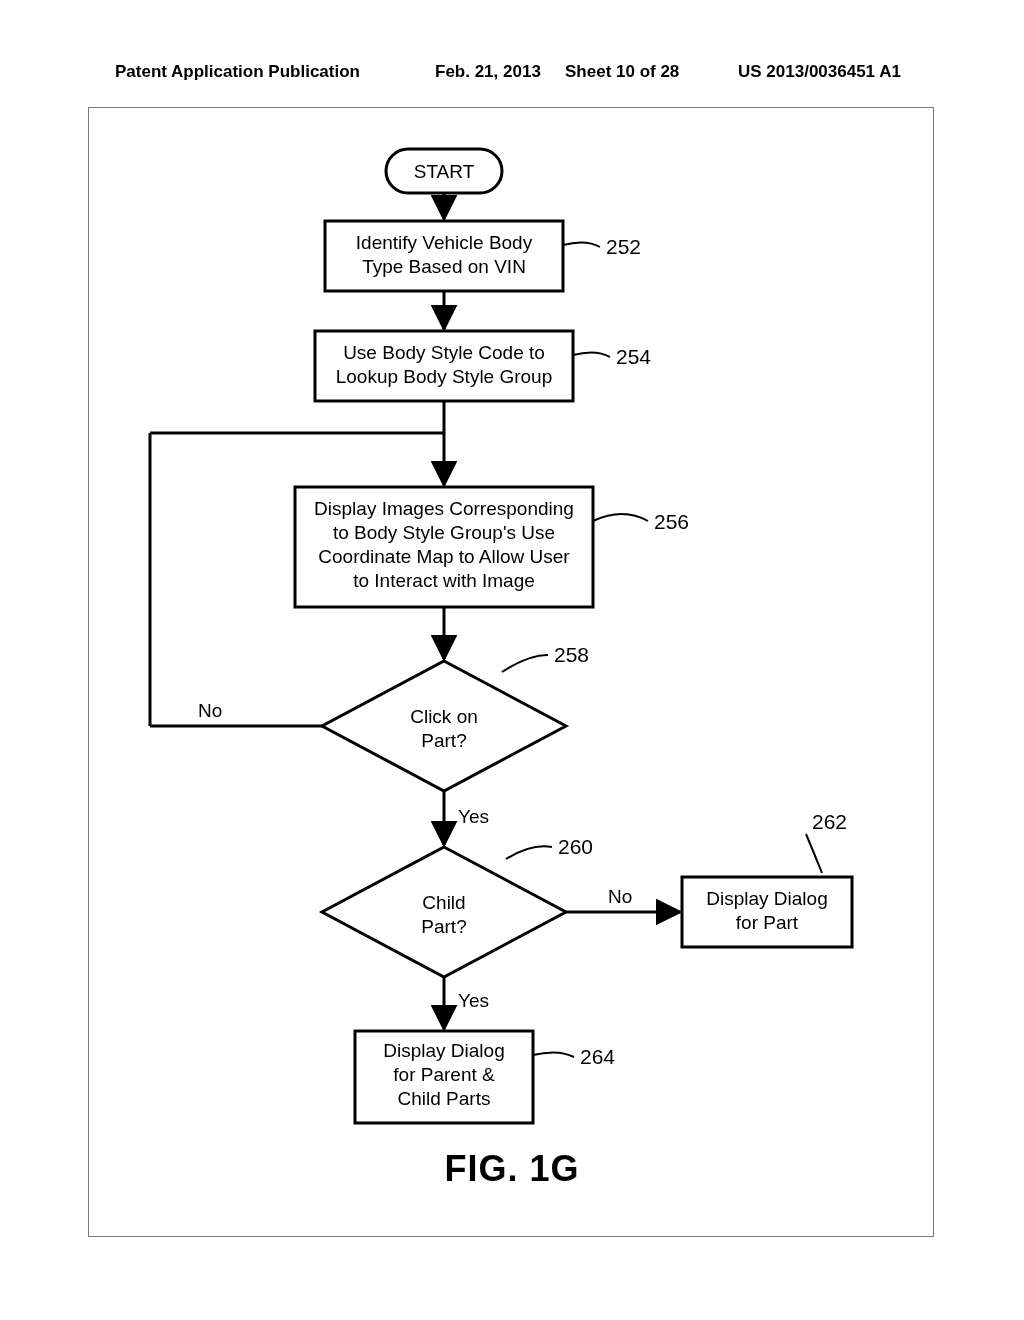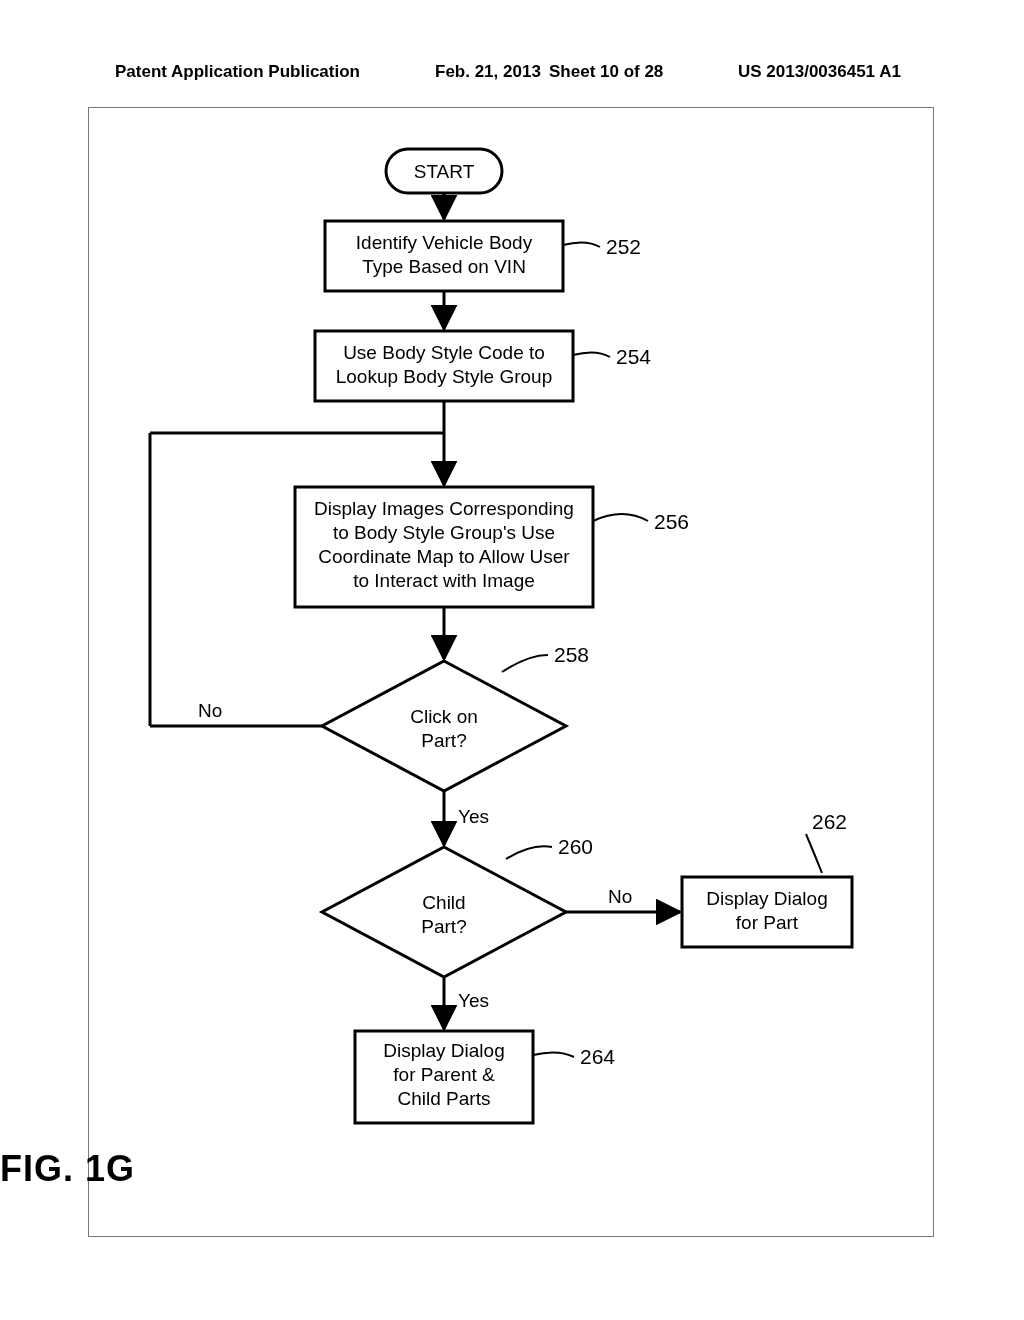--- a/index.html
+++ b/index.html
@@ -27,21 +27,21 @@
   .header .pub-type {
     position: absolute;
     left: 115px;
   }
   .header .pub-date {
     position: absolute;
     left: 435px;
   }
   .header .sheet {
     position: absolute;
-    left: 549px;
+    left: 565px;
   }
   .header .pub-num {
     position: absolute;
     left: 738px;
   }
   .page-border {
     position: absolute;
     top: 107px;
     left: 88px;
     width: 844px;
@@ -53,20 +53,21 @@
     top: 107px;
     left: 88px;
     width: 844px;
     height: 1128px;
   }
   .fig-caption {
     position: absolute;
     top: 1148px;
     left: 0;
     width: 1024px;
+    text-align: center;
     font-size: 36px;
     font-weight: bold;
     letter-spacing: 1px;
   }
   .label {
     font-size: 19px;
     font-family: Arial, Helvetica, sans-serif;
   }
   .ref {
     font-size: 21px;

